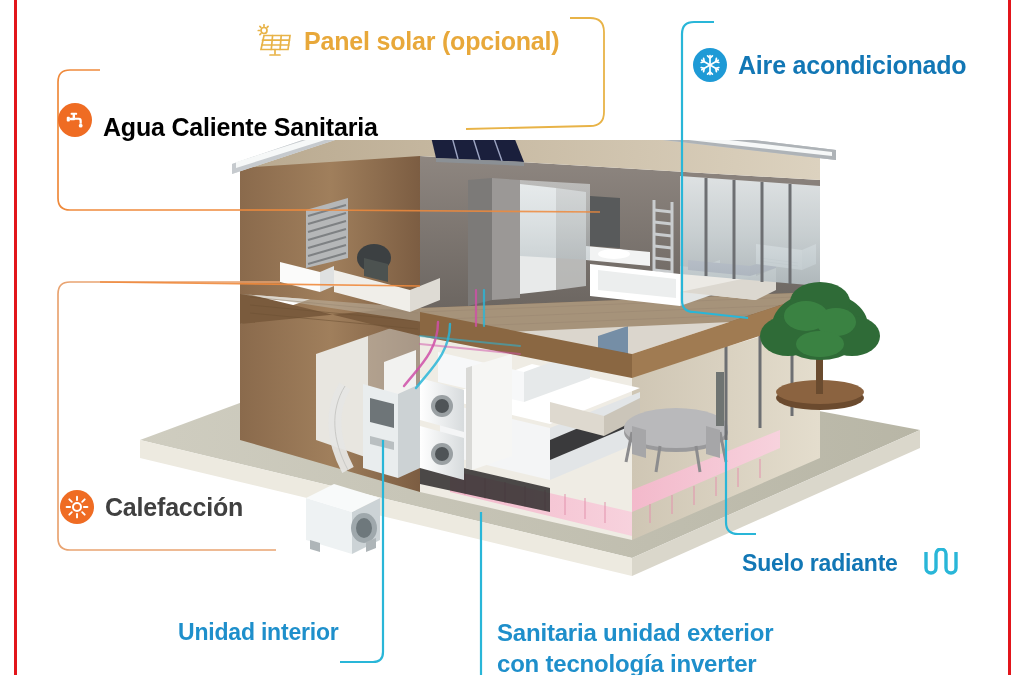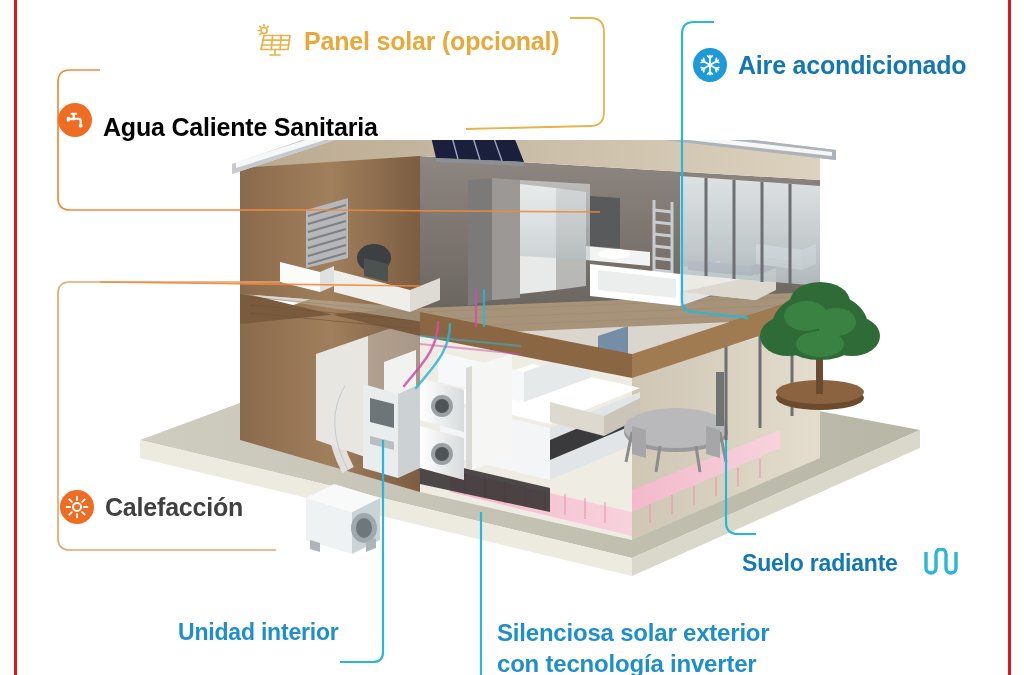--- a/index.html
+++ b/index.html
@@ -466,17 +466,17 @@
         <path d="M4,4 L4,20 a5,5 0 0 0 10,0 L14,6 a5,5 0 0 1 10,0 L24,20 a5,5 0 0 0 10,0 L34,4" fill="none" stroke="#29b6d8" stroke-width="3.4" stroke-linecap="butt"></path>
       </svg>
     </span>
   </div>
 
   <div class="label" id="lbl-uint">
     <span class="txt">Unidad interior</span>
   </div>
 
   <div class="label" id="lbl-uext">
-    <span class="txt">Silenciosa solar exterior</span>
+    <span class="txt">Sanitaria unidad exterior</span>
     <span class="txt">con tecnología inverter</span>
   </div>
 
 </div>
 
 </body></html>

